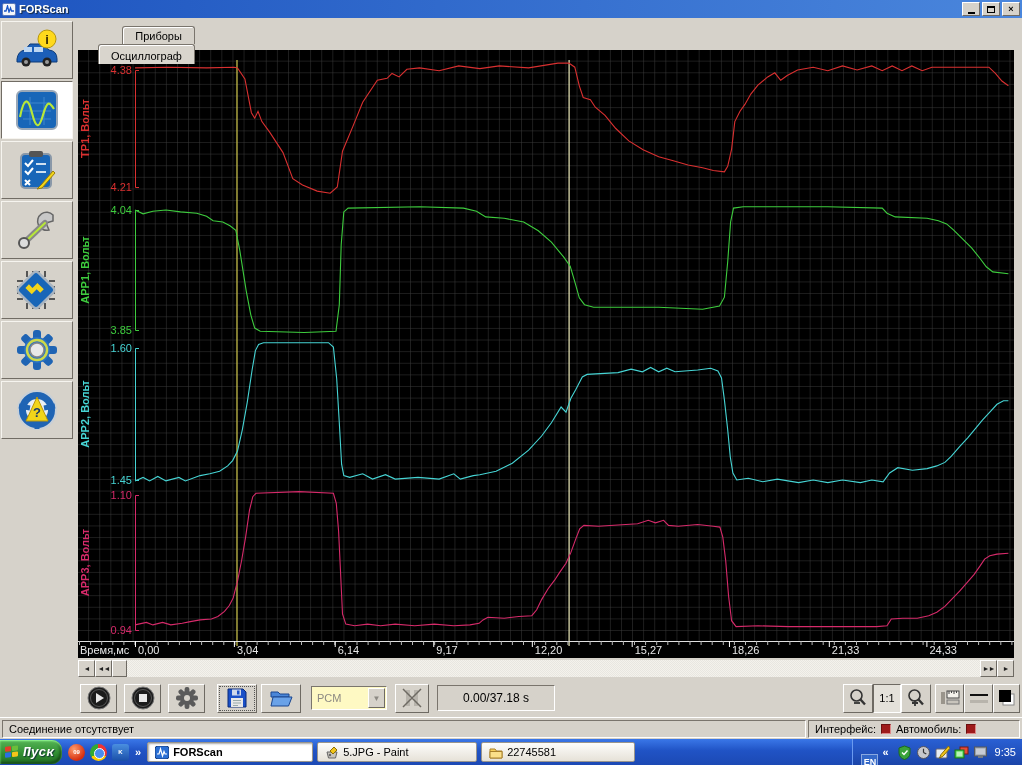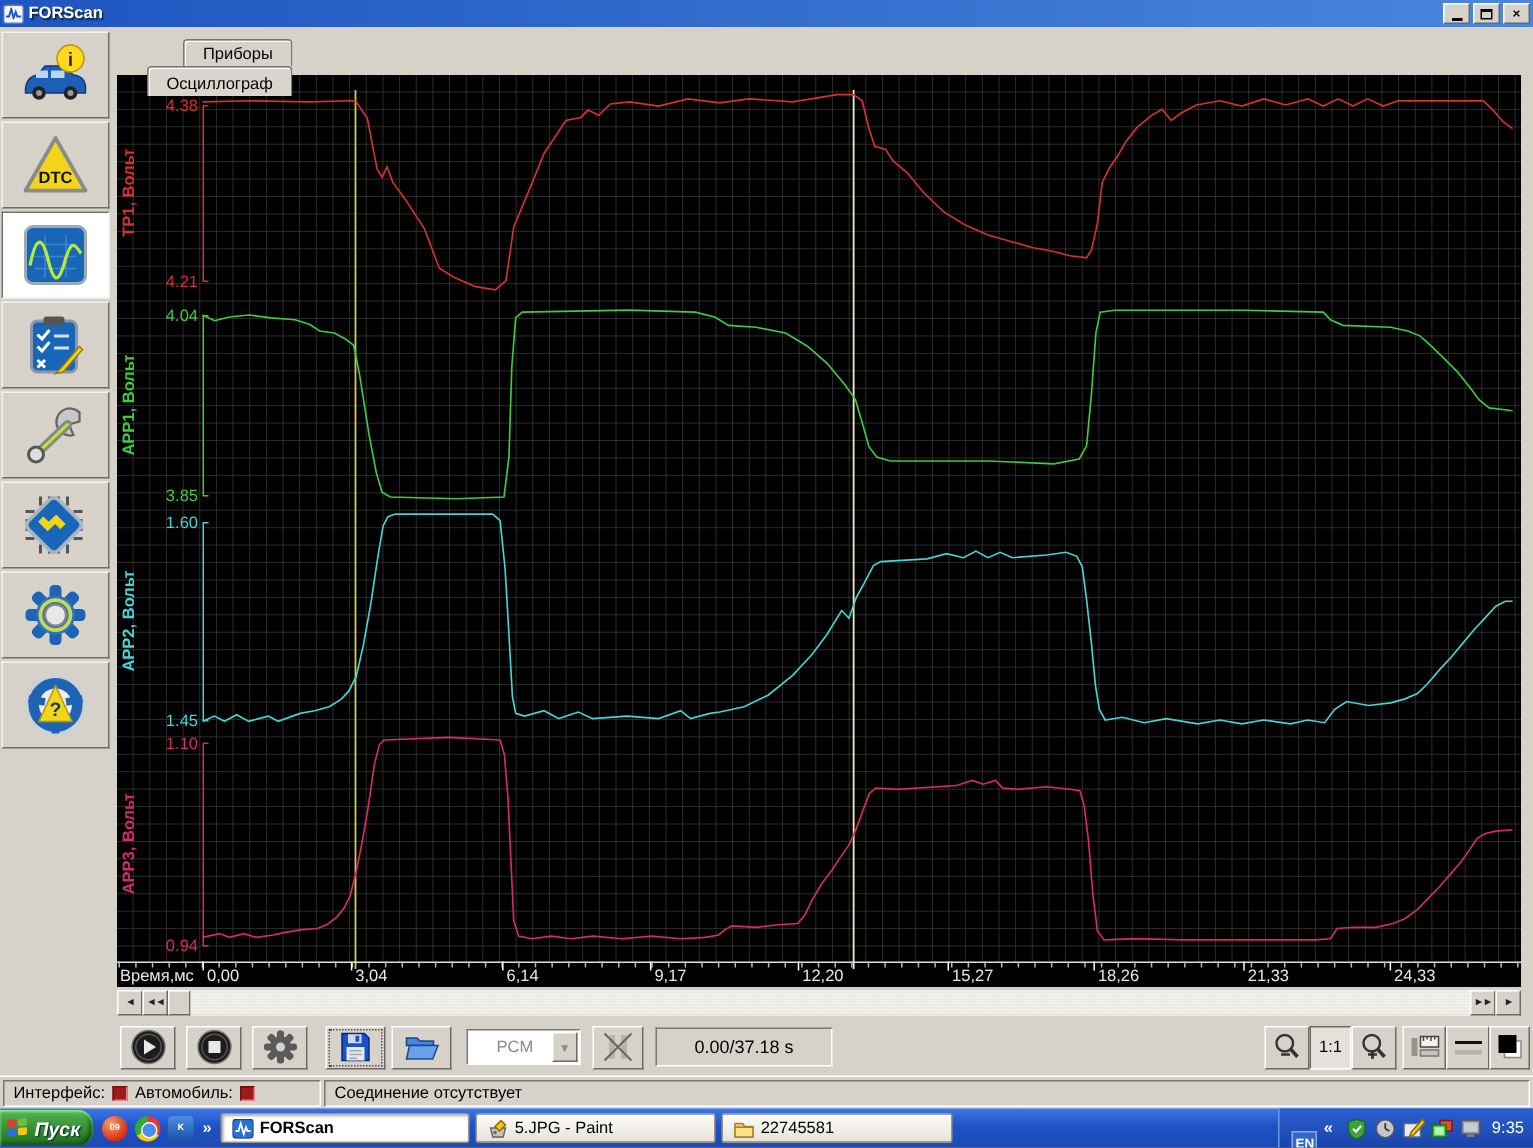--- a/index.html
+++ b/index.html
@@ -49,41 +49,41 @@
   .sthumb { width:15px; height:17px; background:#d6d2ca; border:1px solid; border-color:#fff #6e6a63 #6e6a63 #fff; }
   .strack { flex:1; background:repeating-conic-gradient(#e8e6e0 0 25%, #f4f2ec 0 50%) 0 0/2px 2px; }
 
   
   .toolbar { position:absolute; left:78px; top:663px; width:944px; height:34px; display:flex; align-items:center; }
   .tbtn { height:29px; background:#d6d2ca; border:1px solid; border-color:#fff #6e6a63 #6e6a63 #fff;
     display:flex; align-items:center; justify-content:center; }
   .tbtn.pressed { border-color:#6e6a63 #fff #fff #6e6a63; background:#e4e1da; }
   .tbtn.focused { outline:1px dotted #555; outline-offset:-3px; }
   .tbtn svg { display:block; }
-  .pcm-select { width:76px; height:24px; background:#ffffff; border:1px solid; border-color:#7a756d #fff #fff #7a756d;
-    color:#8d8a83; display:flex; align-items:center; padding-left:19px; font-size:11px; position:relative; }
+  .pcm-select { width:76px; height:24px; background:#fef9c3; border:1px solid; border-color:#7a756d #fff #fff #7a756d;
+    color:#8d8a83; display:flex; align-items:center; padding-left:5px; font-size:11px; position:relative; }
   .pcm-select .drop { position:absolute; right:1px; top:1px; bottom:1px; width:17px; background:#d6d2ca;
     border:1px solid; border-color:#fff #6e6a63 #6e6a63 #fff; display:flex; align-items:center; justify-content:center;
     color:#8d8a83; font-size:8px; }
   .time-field { width:118px; height:26px; background:#d6d2ca; border:1px solid; border-color:#7a756d #fff #fff #7a756d;
     display:flex; align-items:center; justify-content:center; font-size:12px; color:#000; }
 
   
   .statusbar { position:absolute; left:0; top:717px; width:1022px; height:22px; background:#d6d2ca;
     display:flex; align-items:center; padding:2px; gap:2px; border-top:1px solid #fff; }
   .spanel { height:18px; border:1px solid; border-color:#7a756d #fff #fff #7a756d; display:flex;
     align-items:center; padding:0 6px; gap:5px; font-size:11px; color:#000; }
   .ind { width:10px; height:10px; background:#9e1b1b; border:1px solid; border-color:#6b0f0f #d88 #d88 #6b0f0f; }
 
   
   .taskbar { position:absolute; left:0; top:739px; width:1022px; height:26px;
     background:linear-gradient(#3a77e8,#2053c5 45%,#1c49b4); display:flex; align-items:center; }
   .startbtn { height:24px; width:62px; margin:1px 0 1px 0; border-radius:0 10px 10px 0;
     background:linear-gradient(#55b555,#2e8b30 60%,#257024); display:flex; align-items:center; gap:4px;
-    padding-left:5px; box-shadow:inset 0 1px 2px #9f9, inset -2px -2px 3px #154a15; }
+    padding-left:5px; box-shadow:inset 0 1px 2px #9f9, inset -2px -2px 3px #154a15;font-family:Liberation Mono, monospace; }
   .startbtn .label { color:#fff; font-weight:bold; font-style:italic; font-size:13px; text-shadow:1px 1px 1px #133; }
   .flag { width:14px; height:12px; display:grid; grid-template-columns:6px 6px; grid-template-rows:5px 5px; gap:1px; transform:skewY(-6deg); }
   .flag i { border-radius:1px; }
   .quicklaunch { display:flex; align-items:center; gap:5px; margin:0 6px; }
   .ql { width:17px; height:17px; display:flex; align-items:center; justify-content:center; font-size:6px; color:#fff; }
   .ql.ball { background:radial-gradient(circle at 35% 30%,#ff9a6a,#d62f0f 70%); border-radius:50%; font-weight:bold; }
   .ql.chrome { border-radius:50%; background:conic-gradient(#e33 0 33%,#fc0 0 66%,#3a3 0 100%); position:relative; }
   .ql.chrome::after { content:""; position:absolute; left:4px; top:4px; width:9px; height:9px; border-radius:50%;
     background:#4a8df0; border:1.5px solid #fff; }
   .ql.kmp { background:linear-gradient(#4a8fe0,#1a4fa8); border-radius:3px; font-weight:bold; }
@@ -129,26 +129,20 @@
       <svg width="46" height="42" viewBox="0 0 46 42">
         <path d="M3,30 q1,-8 8,-9 l5,-6 h12 l7,6 q8,1 8,9 v3 h-40 z" fill="#1c5fb8" stroke="#0c3a78"></path>
         <rect x="10" y="18" width="8" height="5" fill="#bcd6f2"></rect>
           <rect x="20" y="18" width="9" height="5" fill="#bcd6f2"></rect>
         <circle cx="12" cy="33" r="4.5" fill="#222"></circle>
           <circle cx="33" cy="33" r="4.5" fill="#222"></circle>
         <circle cx="12" cy="33" r="2" fill="#999"></circle>
           <circle cx="33" cy="33" r="2" fill="#999"></circle>
         <circle cx="33" cy="10" r="9" fill="#ffd91c" stroke="#b8960a"></circle>
         <text x="33" y="15" font-size="13" font-weight="bold" text-anchor="middle" fill="#3a2c00" font-family="Liberation Serif, serif">i</text>
-      </svg>
-    </div>
-    <div class="side-btn">
-      <svg width="46" height="42" viewBox="0 0 46 42">
-        <path d="M23,3 L43,38 H3 Z" fill="#f2d51a" stroke="#8a8a8a" stroke-width="2.5" stroke-linejoin="round"></path>
-        <text x="23" y="33" font-size="11" font-weight="bold" text-anchor="middle" fill="#111">DTC</text>
       </svg>
     </div>
     <div class="side-btn active">
       <svg width="44" height="42" viewBox="0 0 44 42">
         <rect x="2" y="2" width="40" height="38" rx="5" fill="#1866b8" stroke="#9aa8b8" stroke-width="2"></rect>
         <path d="M8,14 H36 M8,22 H36 M8,30 H36 M15,8 V36 M29,8 V36" stroke="#3f86cc" stroke-width="1"></path>
         <path d="M5,28 C9,8 13,8 17,24 S24,40 28,26 S34,12 39,20" fill="none" stroke="#b8e838" stroke-width="2.2"></path>
       </svg>
     </div>
     <div class="side-btn">
@@ -451,28 +445,28 @@
     <div class="tbtn" style="width:27px; margin-right:2px;">
       <svg width="18" height="18" viewBox="0 0 18 18">
         <rect x="5" y="5" width="11" height="11" fill="#fff" stroke="#888"></rect>
         <rect x="1" y="1" width="12" height="12" fill="#000"></rect>
       </svg>
     </div>
   </div>
 </div>
 
 <div class="statusbar">
+  <div class="spanel" style="flex:1;">
+    <span>Соединение отсутствует</span>
+  </div>
   <div class="spanel" style="width:212px;">
     <span>Интерфейс:</span>
     <span class="ind"></span>
     <span>Автомобиль:</span>
     <span class="ind"></span>
-  </div>
-  <div class="spanel" style="flex:1;">
-    <span>Соединение отсутствует</span>
   </div>
 </div>
 
 <div class="taskbar">
   <div class="startbtn">
     <span class="flag">
       <i style="background:#e33e2a"></i>
         <i style="background:#6bbf3a"></i>
         <i style="background:#2a6fe3"></i>
         <i style="background:#f2c51a"></i>

